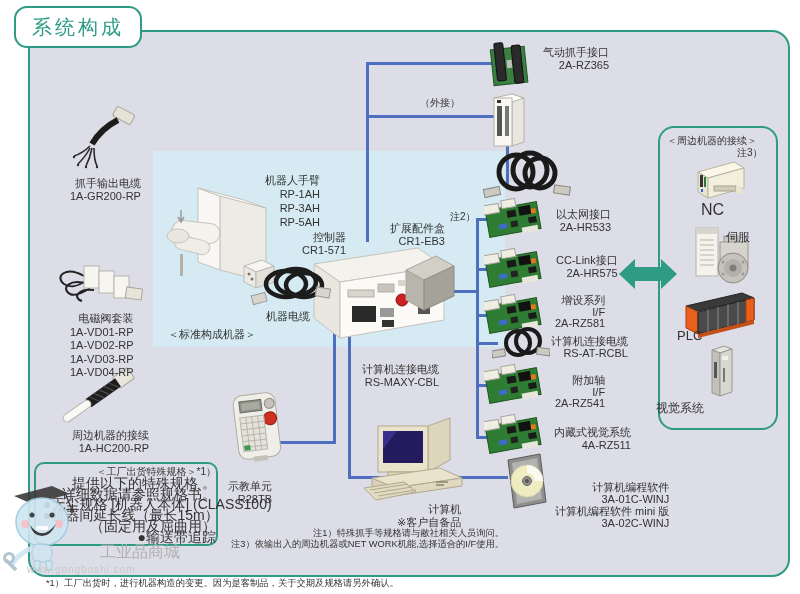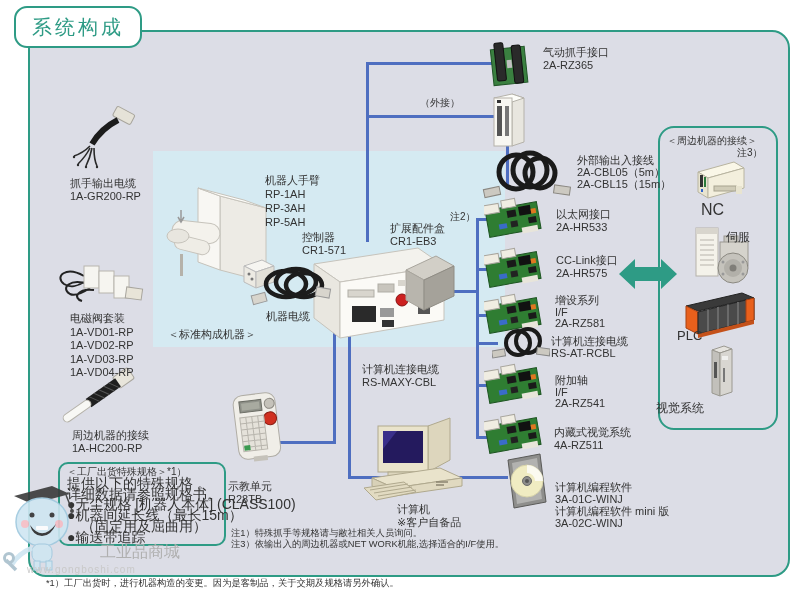--- a/index.html
+++ b/index.html
@@ -1,30 +1,30 @@
 <!DOCTYPE html>
 <html style="--accent: #2E9B85; --line_blue: #4E6EC0; --panel_bg: #DCDDE6; --standard_bg: #D5EAF2; --card_green: #2F7D32; --plc_orange: #E8601C;"><head>
 <meta charset="utf-8">
 <style>
   html,body{margin:0;padding:0;background:#fff;}
   #stage{position:relative;width:800px;height:594px;background:#fff;overflow:hidden;
-         font-family:"Liberation Sans","DejaVu Sans",sans-serif;color:#333;}
+         font-family:"Liberation Sans","DejaVu Sans",sans-serif;color:#333;text-align:right;}
   .abs{position:absolute;}
   #panel{left:28px;top:30px;width:762px;height:547px;background:var(--panel_bg,#DCDDE6);
          border:2px solid var(--accent,#2E9B85);border-radius:18px;box-sizing:border-box;z-index:0;}
   #title-tab{left:14px;top:6px;width:128px;height:42px;background:#fff;border:2px solid var(--accent,#2E9B85);
          border-radius:13px;box-sizing:border-box;z-index:5;display:flex;align-items:center;justify-content:center;}
   #title-tab span{color:var(--accent,#2E9B85);font-size:20px;letter-spacing:3px;}
   #bluebox{left:153px;top:151px;width:352px;height:196px;background:var(--standard_bg,#D5EAF2);z-index:1;}
   .line{position:absolute;background:var(--line_blue,#4E6EC0);z-index:2;}
   .icon{position:absolute;z-index:3;}
   .lbl{position:absolute;font-size:11px;line-height:13px;white-space:nowrap;z-index:4;color:#333;}
   .sm{font-size:10px;line-height:12px;}
   .tiny{font-size:9.3px;line-height:11px;}
-  #factory-box{left:58px;top:462px;width:168px;height:84px;border:2px solid var(--accent,#2E9B85);
+  #factory-box{left:34px;top:462px;width:184px;height:84px;border:2px solid var(--accent,#2E9B85);
       border-radius:10px;box-sizing:border-box;z-index:4;padding:3px 0 0 7px;}
   #factory-box div{font-size:14px;line-height:10.8px;white-space:nowrap;}
   #peri-box{left:658px;top:126px;width:120px;height:304px;border:2px solid var(--accent,#2E9B85);
       border-radius:16px;box-sizing:border-box;z-index:1;}
   .wm{z-index:6;color:#b0b0b0;}
 </style>
 </head>
 <body>
 
 <div id="stage">
@@ -368,25 +368,20 @@
   </div>
   <div class="lbl" style="left:397px;top:503px;line-height:12.5px">
     <div>计算机</div>
       <div>※客户自备品</div>
   </div>
 
   <div class="lbl" style="left:543px;top:46px">
     <div>气动抓手接口</div>
       <div>2A-RZ365</div>
   </div>
-  <div class="lbl" style="left:577px;top:154px;line-height:12px">
-    <div>外部输出入接线</div>
-      <div>2A-CBL05（5m）</div>
-      <div>2A-CBL15（15m）</div>
-  </div>
   <div class="lbl" style="left:556px;top:208px">
     <div>以太网接口</div>
       <div>2A-HR533</div>
   </div>
   <div class="lbl" style="left:556px;top:254px">
     <div>CC-Link接口</div>
       <div>2A-HR575</div>
   </div>
   <div class="lbl" style="left:555px;top:295px;line-height:11.5px">
     <div>增设系列</div>

